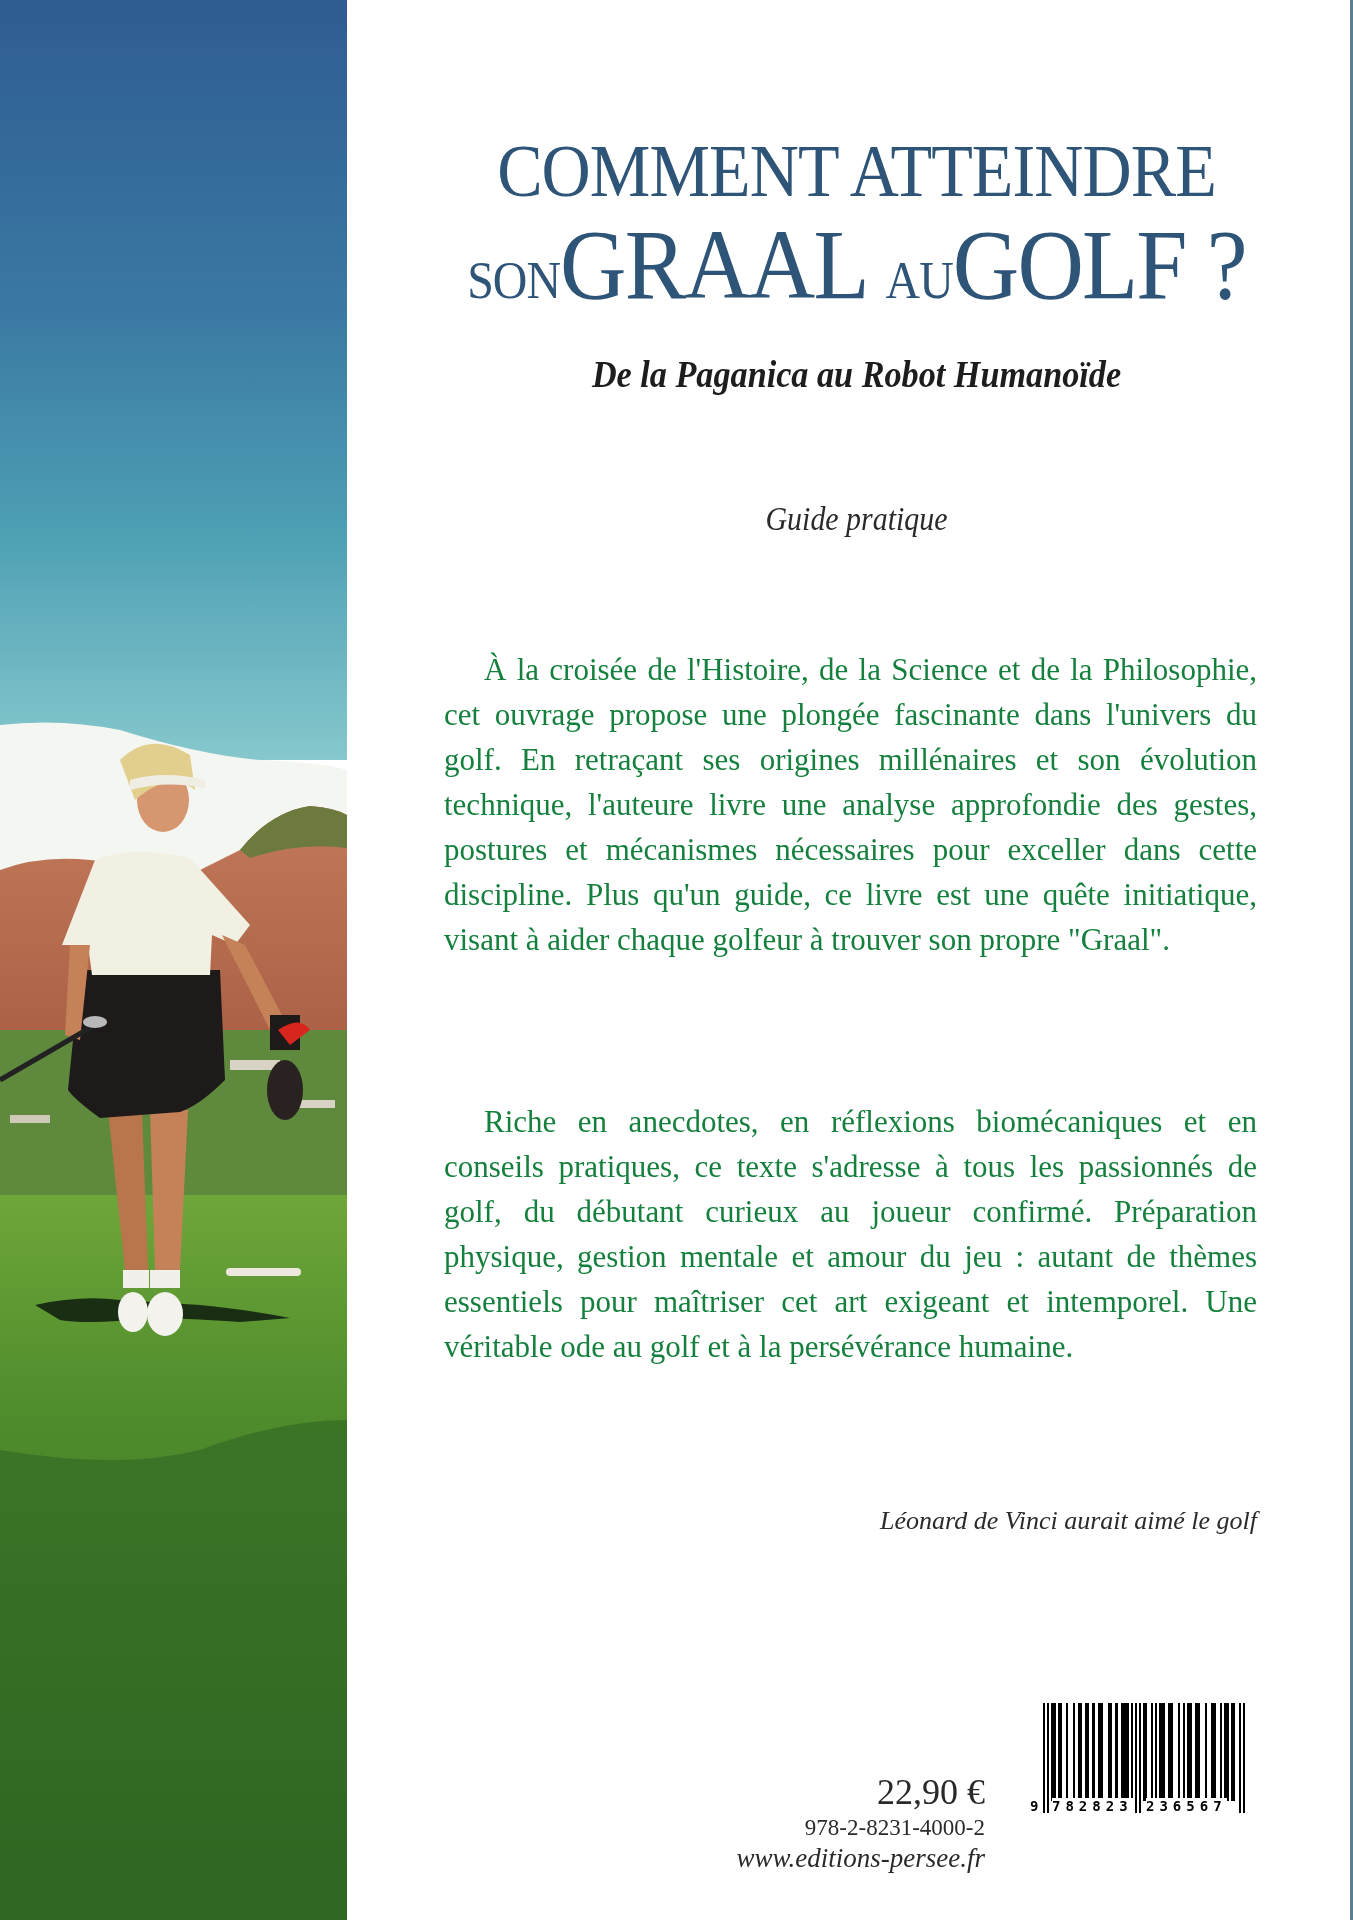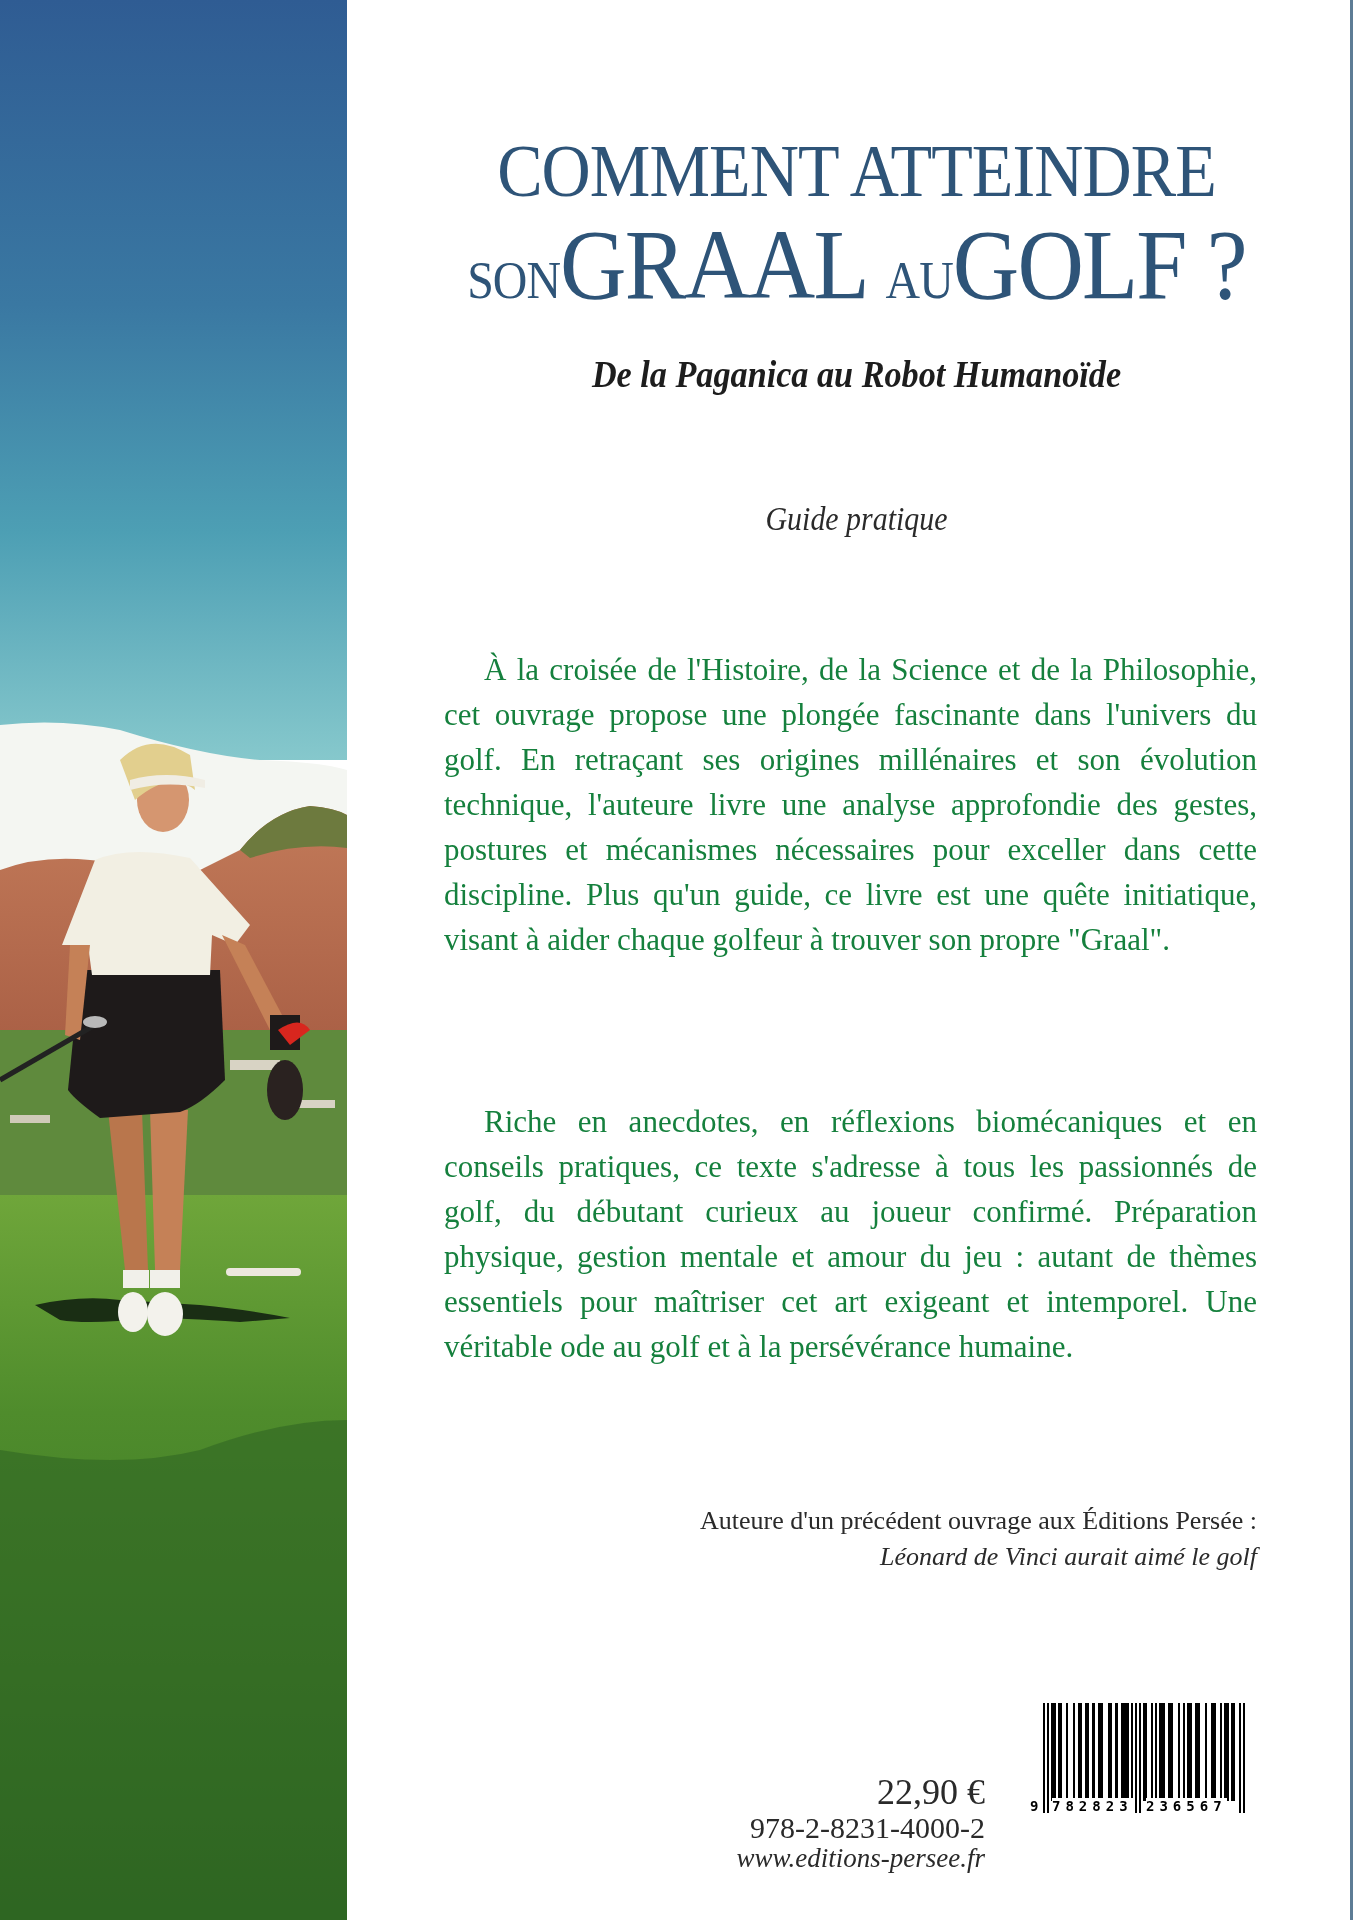--- a/index.html
+++ b/index.html
@@ -44,21 +44,21 @@
   .author-block {
     position:absolute; right:96px; top:1503px; text-align:right; color:#2a2a2a;
     font-family:"Liberation Serif", serif; font-size:26px; line-height:36px;
   }
   .author-block .work { font-style:italic; }
   .price-block {
     position:absolute; right:368px; top:1772px; text-align:right; color:#2a2a2a;
     font-family:"Liberation Serif", serif;
   }
   .price { font-size:36px; line-height:40px; }
-  .isbn { font-size:30px; line-height:31px; }
+  .isbn { font-size:23px; line-height:31px; }
   .url { font-size:27px; line-height:31px; font-style:italic;margin-left:8px; }
   .barcode { position:absolute; left:1030px; top:1700px; width:230px; height:115px; }
 </style>
 </head>
 <body>
 
 <div class="photo-strip">
   <svg width="347" height="1920" viewBox="0 0 347 1920" xmlns="http://www.w3.org/2000/svg">
     <defs>
       <linearGradient id="sky" x1="0" y1="0" x2="0" y2="1">
@@ -132,21 +132,20 @@
   <span class="small">AU</span><span>GOLF ?</span>
 </div>
 
 <div class="subtitle">De la Paganica au Robot Humanoïde</div>
 <div class="genre">Guide pratique</div>
 
 <p class="blurb blurb-1">À la croisée de l'Histoire, de la Science et de la Philosophie, cet ouvrage propose une plongée fascinante dans l'univers du golf. En retraçant ses origines millénaires et son évolution technique, l'auteure livre une analyse approfondie des gestes, postures et mécanismes nécessaires pour exceller dans cette discipline. Plus qu'un guide, ce livre est une quête initiatique, visant à aider chaque golfeur à trouver son propre "Graal".</p>
 <p class="blurb blurb-2">Riche en anecdotes, en réflexions biomécaniques et en conseils pratiques, ce texte s'adresse à tous les passionnés de golf, du débutant curieux au joueur confirmé. Préparation physique, gestion mentale et amour du jeu : autant de thèmes essentiels pour maîtriser cet art exigeant et intemporel. Une véritable ode au golf et à la persévérance humaine.</p>
 
 <div class="author-block">
-  <div>Auteure d'un précédent ouvrage aux Éditions Persée :</div>
   <div class="work">Léonard de Vinci aurait aimé le golf</div>
 </div>
 
 <div class="price-block">
   <div class="price">22,90 €</div>
   <div class="isbn">978-2-8231-4000-2</div>
   <div class="url">www.editions-persee.fr</div>
 </div>
 
 <div class="barcode">

